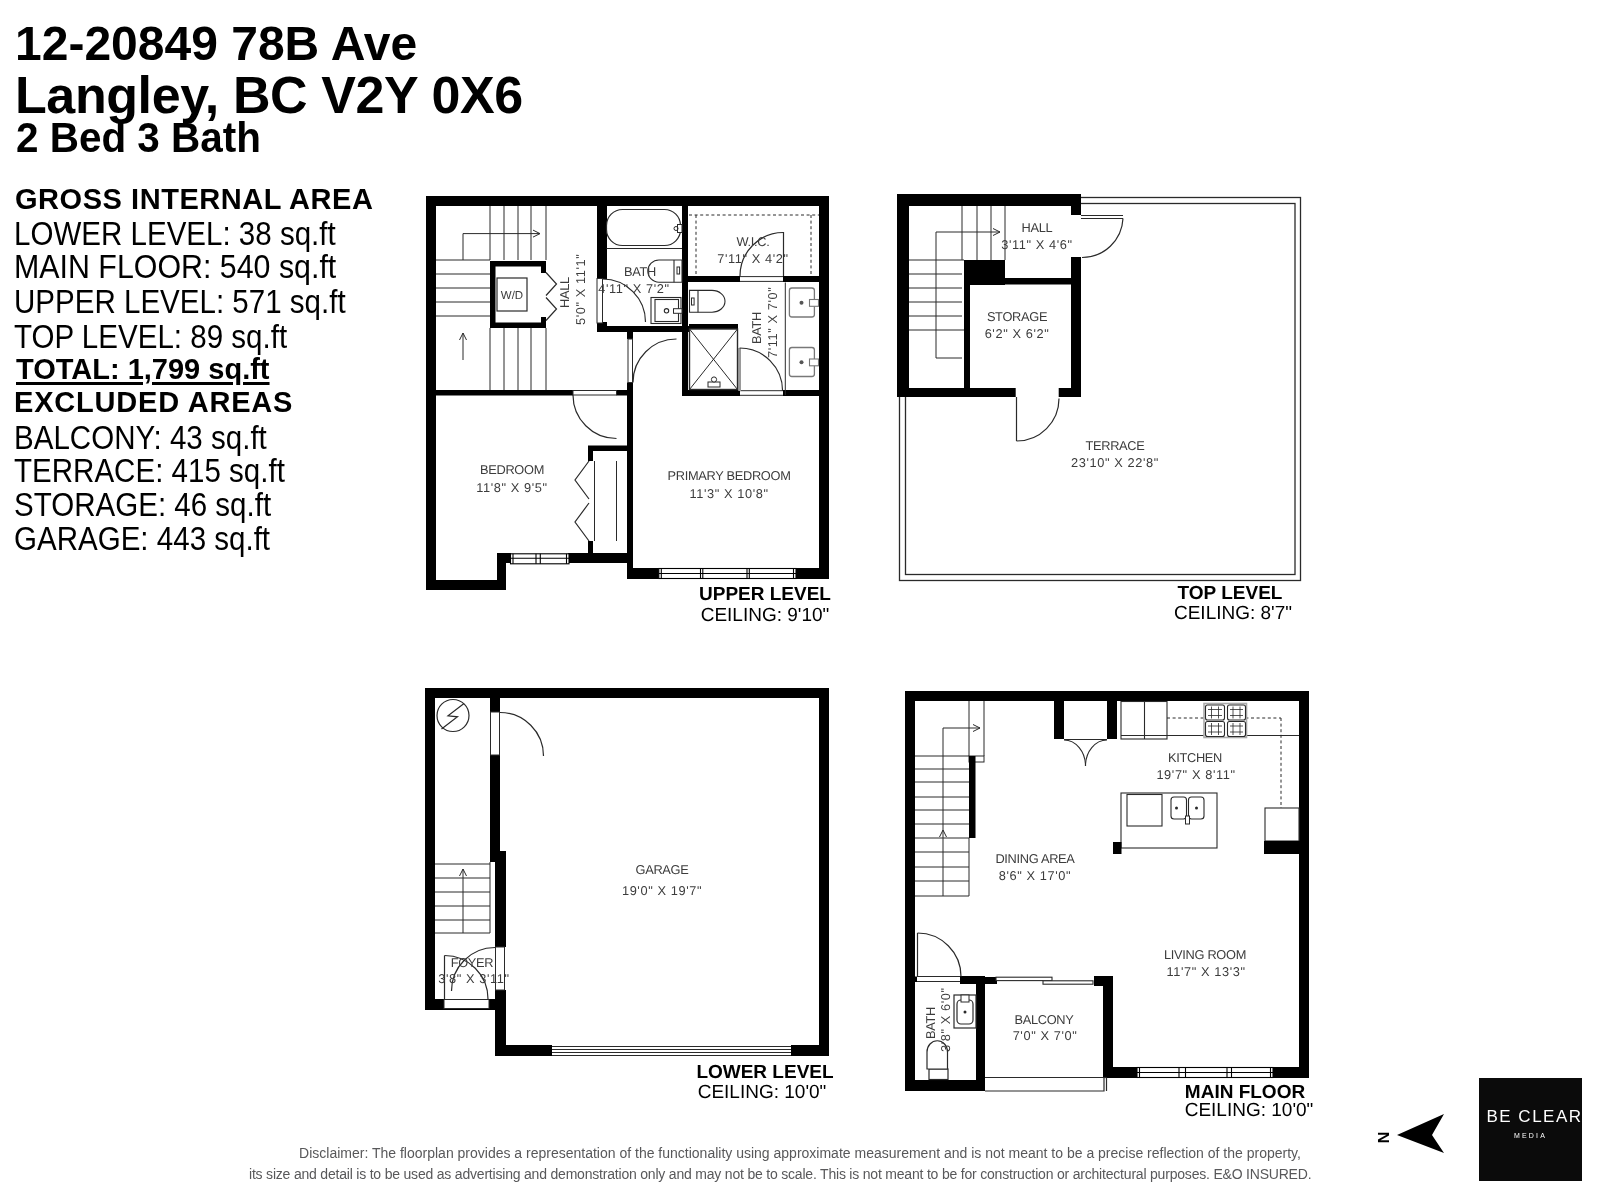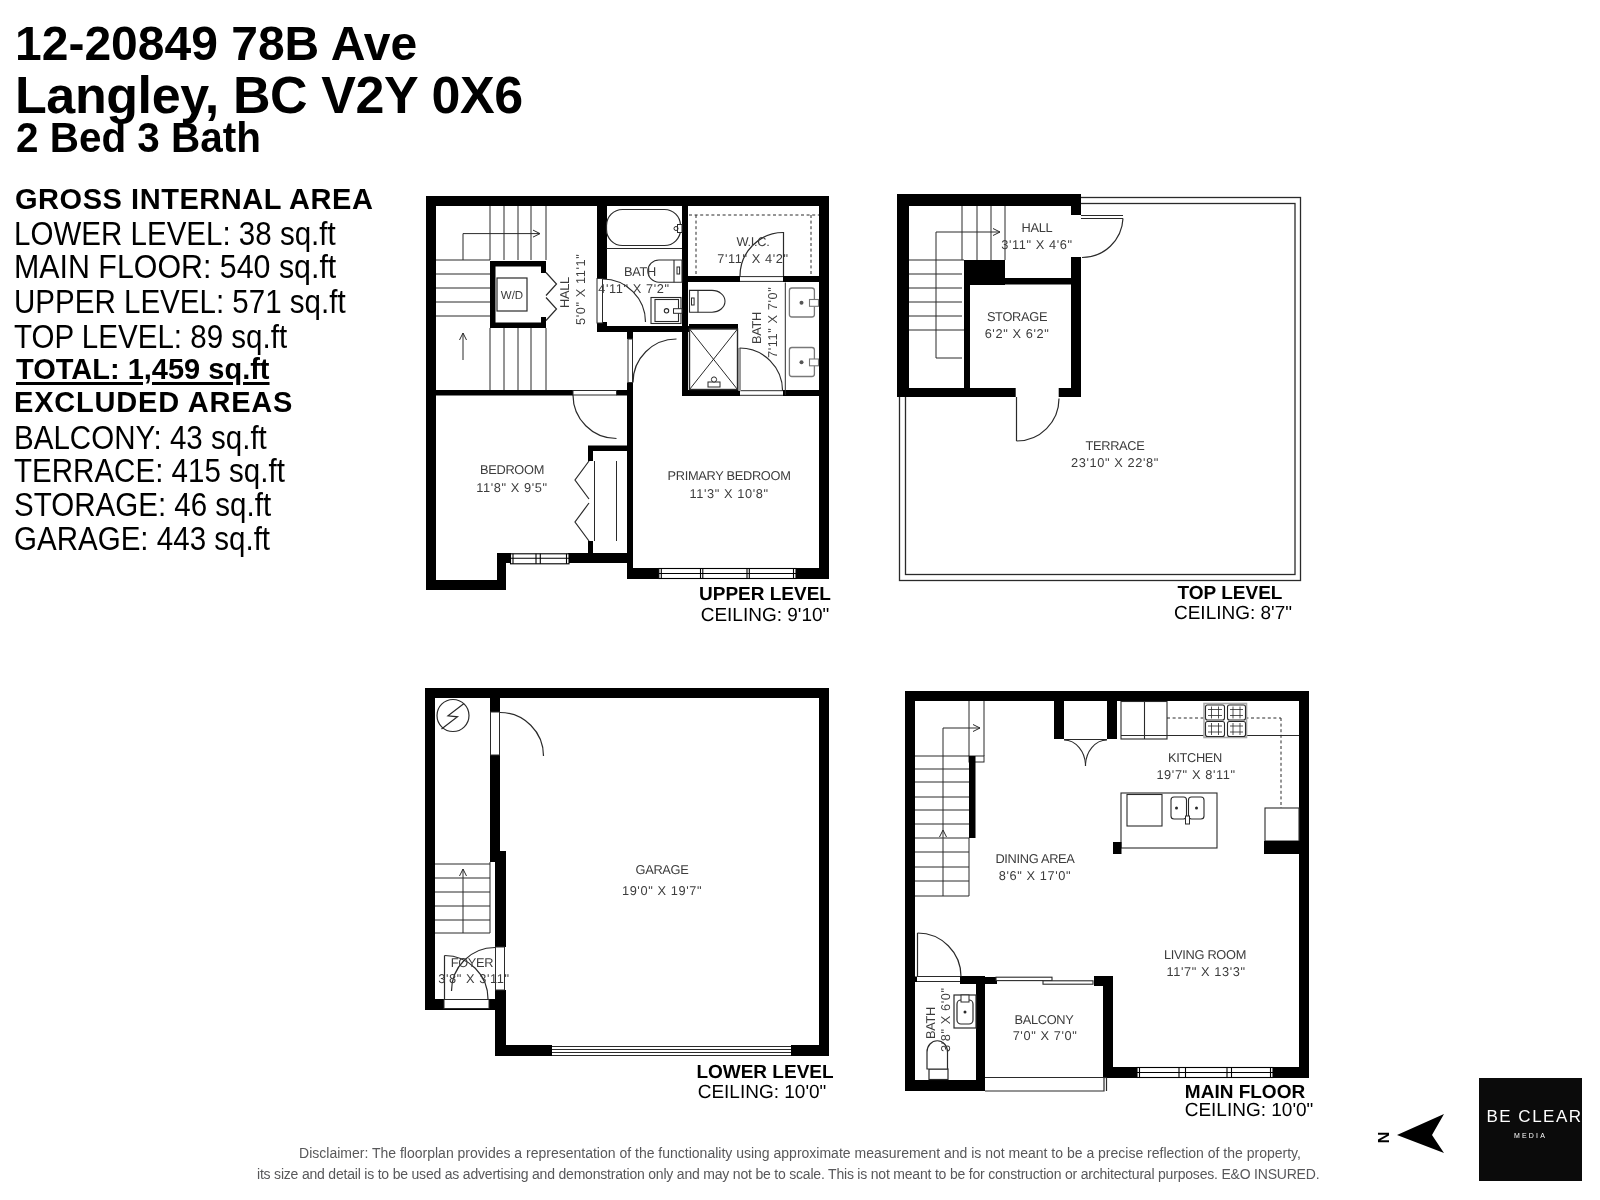--- a/index.html
+++ b/index.html
@@ -21,35 +21,35 @@
 <div class="abs t" style="left:15px;top:185.2px;font-size:29px;font-weight:bold;color:#000;letter-spacing:0.55px;">GROSS INTERNAL AREA</div>
 
 <div class="abs t" style="left:14px;top:217px;font-size:33px;color:#000;transform:scaleX(0.895);transform-origin:0 0;">LOWER LEVEL: 38 sq.ft</div>
 
 <div class="abs t" style="left:14px;top:250.4px;font-size:33px;color:#000;transform:scaleX(0.92);transform-origin:0 0;">MAIN FLOOR: 540 sq.ft</div>
 
 <div class="abs t" style="left:14px;top:285.4px;font-size:33px;color:#000;transform:scaleX(0.895);transform-origin:0 0;">UPPER LEVEL: 571 sq.ft</div>
 
 <div class="abs t" style="left:14px;top:320.4px;font-size:33px;color:#000;transform:scaleX(0.895);transform-origin:0 0;">TOP LEVEL: 89 sq.ft</div>
 
-<div class="abs t" style="left:16px;top:354.6px;font-size:29px;font-weight:bold;color:#000;transform:scaleX(1);transform-origin:0 0;text-decoration:underline;text-decoration-thickness:2.6px;text-underline-offset:3px;">TOTAL: 1,459 sq.ft</div>
+<div class="abs t" style="left:16px;top:354.6px;font-size:29px;font-weight:bold;color:#000;transform:scaleX(1);transform-origin:0 0;text-decoration:underline;text-decoration-thickness:2.6px;text-underline-offset:3px;">TOTAL: 1,799 sq.ft</div>
 
 <div class="abs t" style="left:14px;top:387.9px;font-size:29px;font-weight:bold;color:#000;letter-spacing:0.8px;text-align:right;">EXCLUDED AREAS</div>
 
 <div class="abs t" style="left:14px;top:421px;font-size:33px;color:#000;transform:scaleX(0.895);transform-origin:0 0;">BALCONY: 43 sq.ft</div>
 
 <div class="abs t" style="left:14px;top:453.8px;font-size:33px;color:#000;transform:scaleX(0.895);transform-origin:0 0;">TERRACE: 415 sq.ft</div>
 
 <div class="abs t" style="left:14px;top:487.9px;font-size:33px;color:#000;transform:scaleX(0.895);transform-origin:0 0;">STORAGE: 46 sq.ft</div>
 
 <div class="abs t" style="left:14px;top:522.1px;font-size:33px;color:#000;transform:scaleX(0.895);transform-origin:0 0;">GARAGE: 443 sq.ft</div>
 
 <div class="abs t" style="left:0px;top:1146px;width:1600px;text-align:center;font-size:14px;color:#58585a;">Disclaimer: The floorplan provides a representation of the functionality using approximate measurement and is not meant to be a precise reflection of the property,</div>
 
-<div class="abs t" style="left:249px;top:1167px;font-size:14px;color:#58585a;letter-spacing:-0.2px;margin-left:8px;">its size and detail is to be used as advertising and demonstration only and may not be to scale. This is not meant to be for construction or architectural purposes. E&amp;O INSURED.</div>
+<div class="abs t" style="left:249px;top:1167px;font-size:14px;color:#58585a;letter-spacing:-0.2px;">its size and detail is to be used as advertising and demonstration only and may not be to scale. This is not meant to be for construction or architectural purposes. E&amp;O INSURED.</div>
 
 <svg class="abs" style="left:1360px;top:1100px;" width="100" height="70" viewBox="1360 1100 100 70">
   <text x="1389" y="1137.5" font-size="16" font-weight="bold" fill="#000" transform="rotate(-90 1389 1137.5)" text-anchor="middle">N</text>
   <path d="M 1397 1135 L 1444 1114 L 1432 1135 L 1444 1153 Z" fill="#000"></path>
 </svg>
 
 <div class="abs" style="left:1479px;top:1078px;width:103px;height:103px;background:#0b0b0b;">
   <div class="abs t" style="left:0;top:30px;width:111px;text-align:center;font-size:17px;color:#fff;letter-spacing:1.5px;">BE CLEAR</div>
   <div class="abs t" style="left:0;top:53.5px;width:103px;text-align:center;font-size:7px;color:#fff;letter-spacing:2.2px;">MEDIA</div>
 </div>

